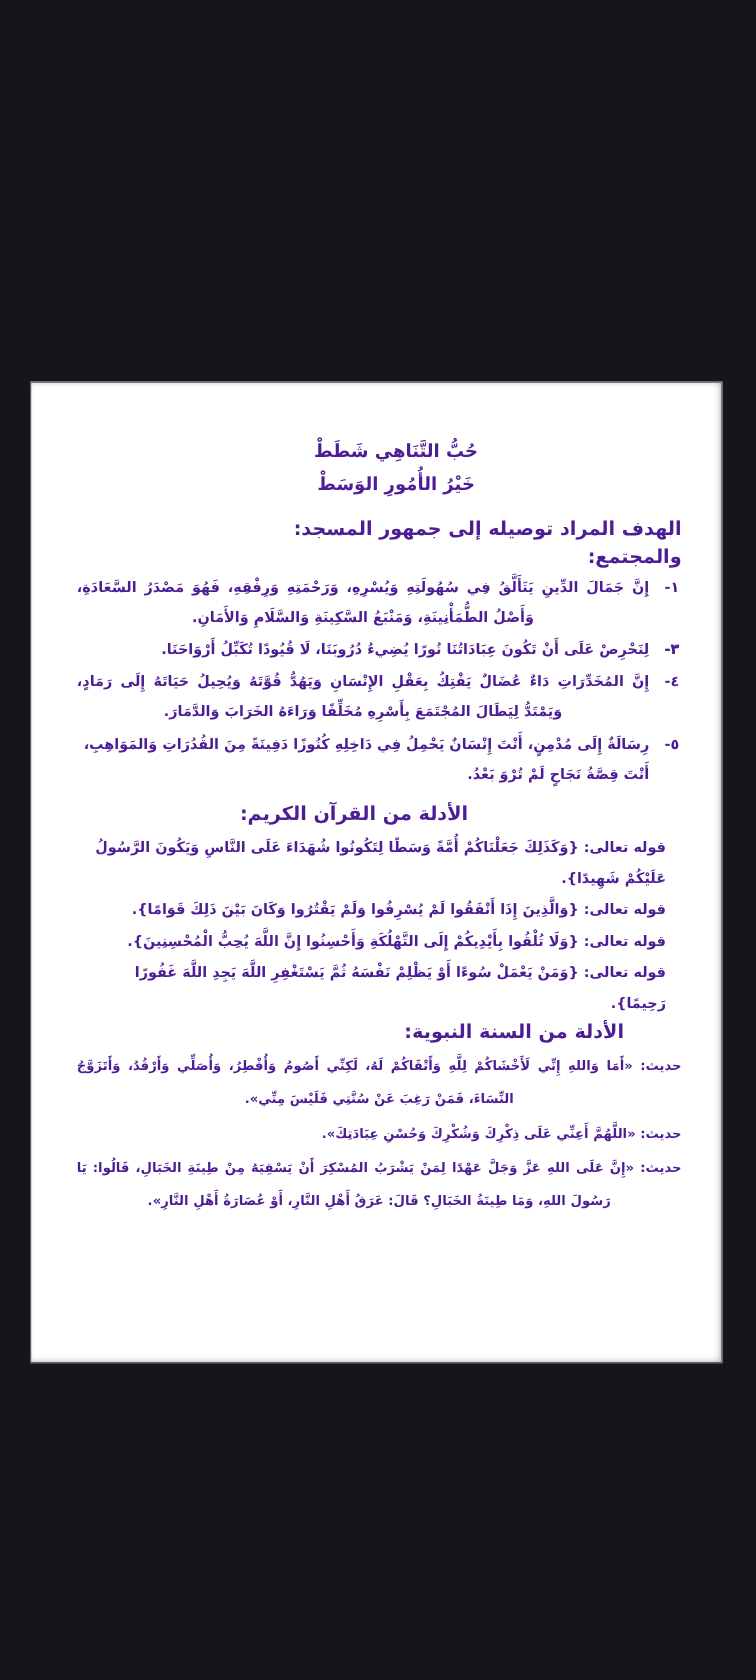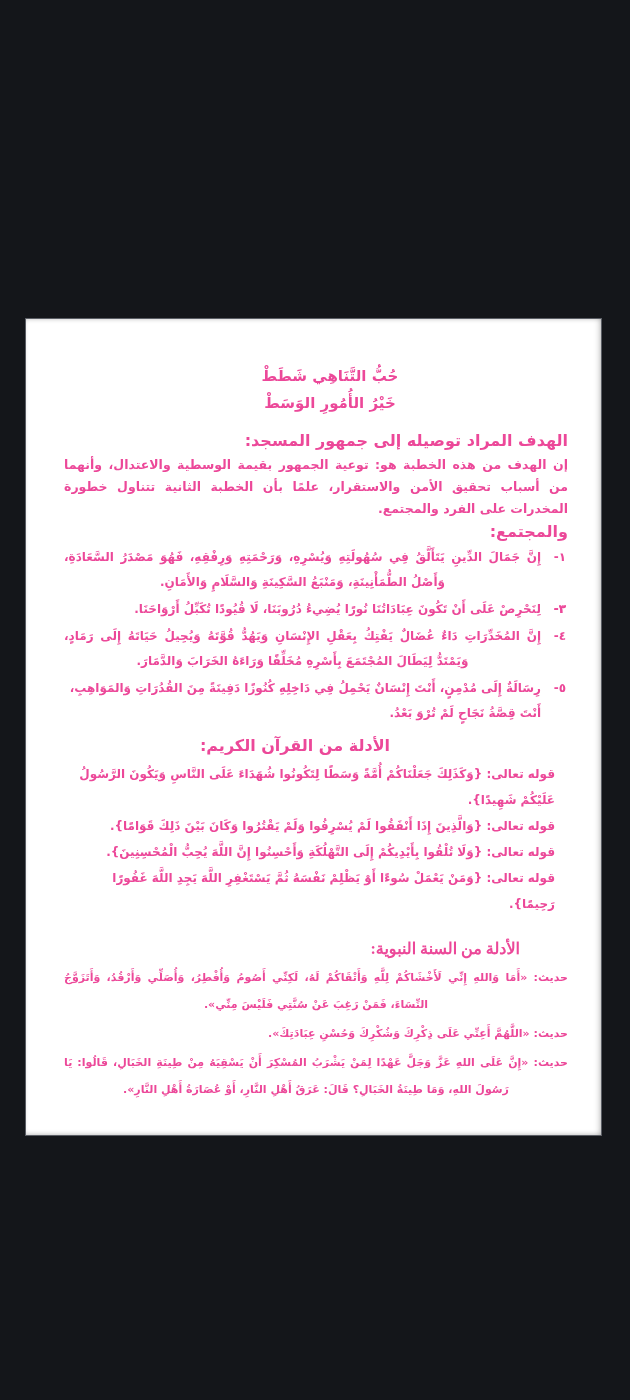--- a/index.html
+++ b/index.html
@@ -28,21 +28,21 @@
     background: #ffffff;
     border: 1px solid #5a5d64;
     box-shadow: inset -4px 0 6px -3px rgba(0,0,0,0.25),
                 inset 0 -3px 5px -2px rgba(0,0,0,0.18),
                 inset 0 3px 4px -2px rgba(0,0,0,0.12);
     box-sizing: border-box;
   }
   .content {
     direction: rtl;
     padding: 44px 33px 0 38px;
-    color: #ec4899;
+    color: #4c1d95;
   }
   .title-block {
     text-align: center;
     margin: 0 -28px 14px 0;
   }
   .title-line {
     font-weight: bold;
     font-size: 15px;
     line-height: 27px;
     letter-spacing: 0.5px;
@@ -89,24 +89,23 @@
     text-align: center;
   }
   .quote-line {
     font-weight: bold;
     font-size: 12px;
     line-height: 26px;
     text-align: right;
     padding-right: 13px;
   }
   .sunnah-heading {
-    margin-top: 22px;
+    margin-top: 1px;
     padding-right: 48px;
     margin-bottom: 5px;
-    font-family: Liberation Serif, serif;
   }
   .hadith-item {
     font-weight: bold;
     font-size: 11px;
     line-height: 27px;
     margin-bottom: 2px;
   }
   .hadith-item.align-single { text-align: right; }
 </style>
 </head>
@@ -116,21 +115,20 @@
 
 <div class="paper">
   <div class="content">
 
     <div class="title-block">
       <div class="title-line">حُبُّ التَّنَاهِي شَطَطْ</div>
       <div class="title-line">خَيْرُ الأُمُورِ الوَسَطْ</div>
     </div>
 
     <div class="sec-heading">الهدف المراد توصيله إلى جمهور المسجد:</div>
-    <div class="goal-para">إن الهدف من هذه الخطبة هو: توعية الجمهور بقيمة الوسطية والاعتدال، وأنهما من أسباب تحقيق الأمن والاستقرار، علمًا بأن الخطبة الثانية تتناول خطورة المخدرات على الفرد والمجتمع.</div>
 
     <div class="sec-heading elements-heading">والمجتمع:</div>
 
     <div class="list-item align-wrap">
       <span class="marker">١-</span>
       <span>إِنَّ جَمَالَ الدِّينِ يَتَأَلَّقُ فِي سُهُولَتِهِ وَيُسْرِهِ، وَرَحْمَتِهِ وَرِفْقِهِ، فَهُوَ مَصْدَرُ السَّعَادَةِ، وَأَصْلُ الطُّمَأْنِينَةِ، وَمَنْبَعُ السَّكِينَةِ وَالسَّلَامِ وَالأَمَانِ.</span>
     </div>
     <div class="list-item align-single">
       <span class="marker">٢-</span>
     </div>

